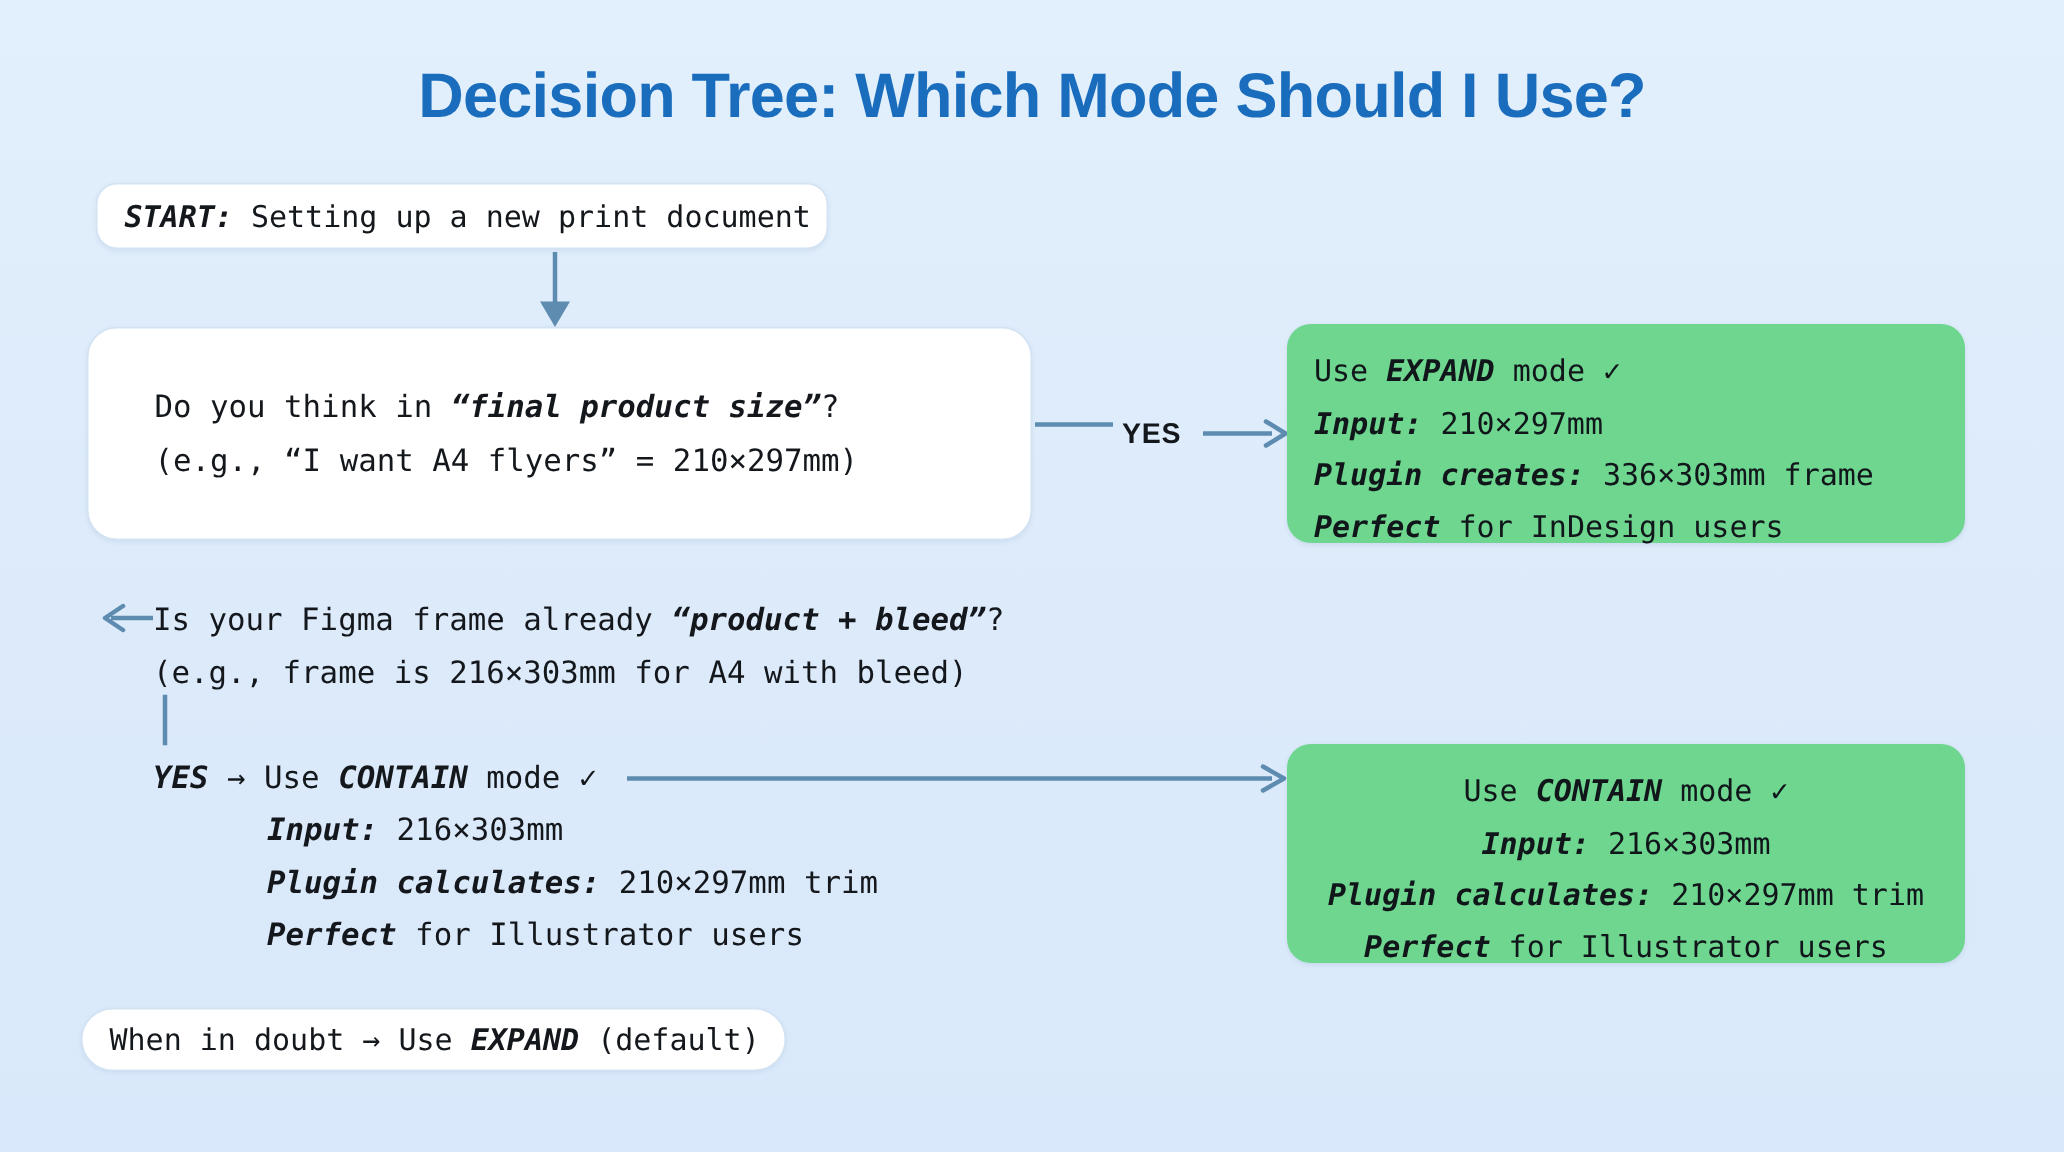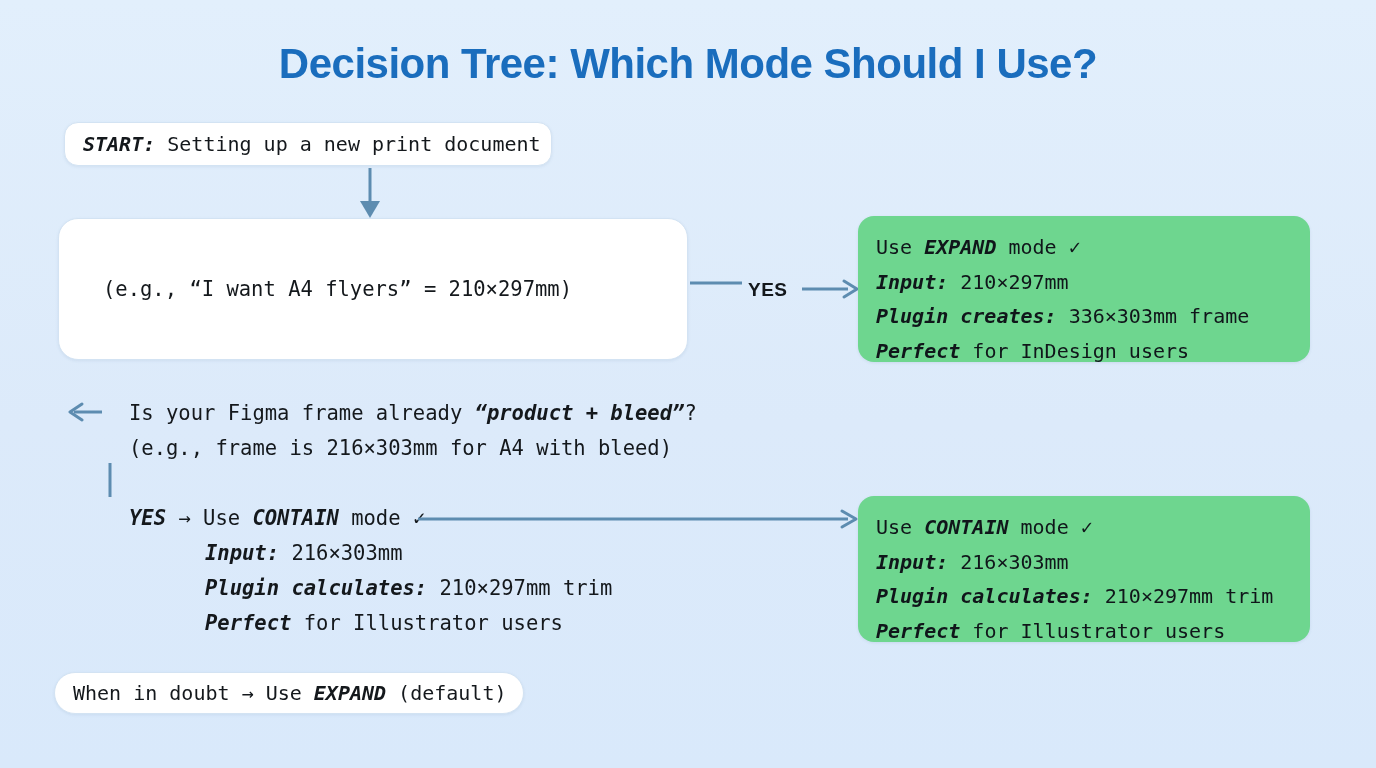--- a/index.html
+++ b/index.html
@@ -106,30 +106,30 @@
     left: 858px;
     top: 216px;
     width: 452px;
     height: 146px;
   }
   #contain-card {
     left: 858px;
     top: 496px;
     width: 452px;
     height: 146px;
+    text-align: center;
   }
 
   
   .branch-line {
     position: absolute;
     font-size: 20.5px;
     color: #14181c;
     line-height: 1.2;
     white-space: nowrap;
-    margin-left: 27px;
   }
   #figma-q      { left: 102px; top: 401px; }
   #figma-eg     { left: 102px; top: 436px; }
   #yes-contain  { left: 102px; top: 506px; }
   #contain-in   { left: 178px; top: 541px; }
   #contain-calc { left: 178px; top: 576px; }
   #contain-perf { left: 178px; top: 611px; }
 
   b, .b { font-weight: bold; font-style: italic; }
 
@@ -165,20 +165,21 @@
   <div class="pill" id="start-box">
     <span class="txt"><b>START:</b><span> Setting up a new print document</span></span>
   </div>
 
   <svg class="connector" id="arrow-start-down" width="44" height="52" viewBox="0 0 44 52">
     <line class="arrow-stroke" x1="22" y1="0" x2="22" y2="38" stroke-width="3"></line>
     <polygon class="arrow-fill" points="22,50 12,33 32,33"></polygon>
   </svg>
 
   <div class="pill" id="question-box">
+    <div class="qline"><span>Do you think in </span><b>“final product size”</b><span>?</span></div>
     <div class="qline">(e.g., “I want A4 flyers” = 210×297mm)</div>
   </div>
 
   <svg class="connector" id="arrow-yes-left" width="52" height="10" viewBox="0 0 52 10">
     <line class="arrow-stroke" x1="0" y1="5" x2="52" y2="5" stroke-width="3"></line>
   </svg>
   <div id="yes-label">YES</div>
   <svg class="connector" id="arrow-yes-right" width="58" height="22" viewBox="0 0 58 22">
     <line class="arrow-stroke" x1="0" y1="11" x2="46" y2="11" stroke-width="3"></line>
     <polyline class="arrow-stroke" points="42,3 55,11 42,19" stroke-width="3" stroke-linecap="round" stroke-linejoin="round"></polyline>

